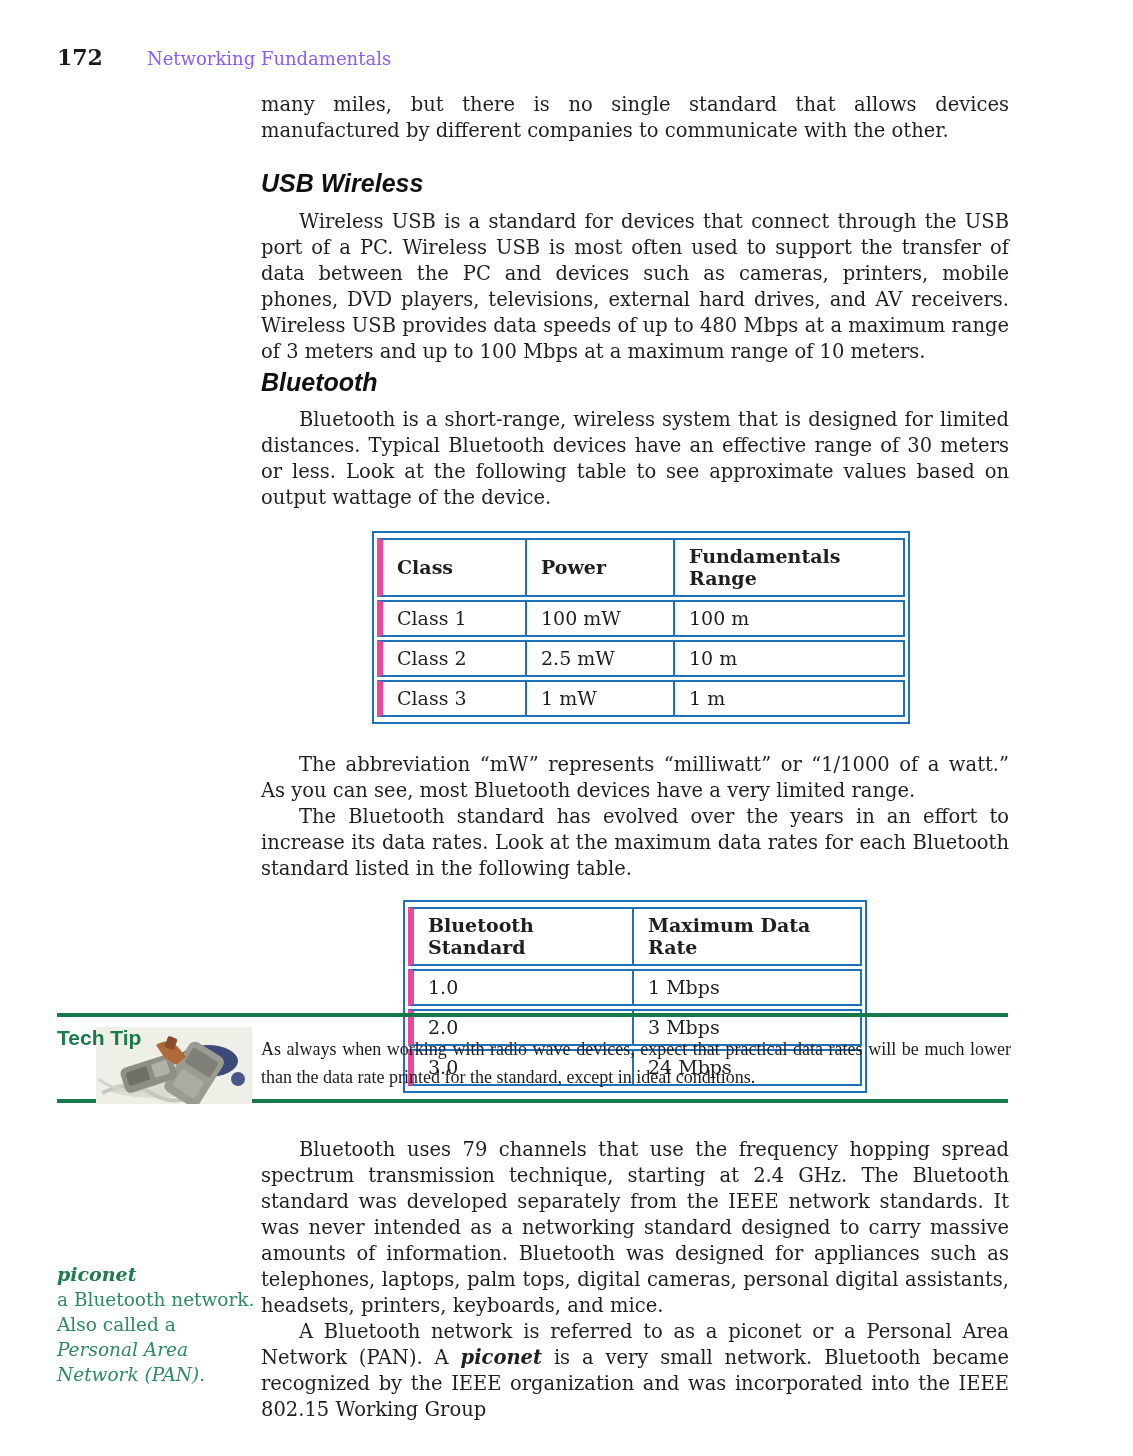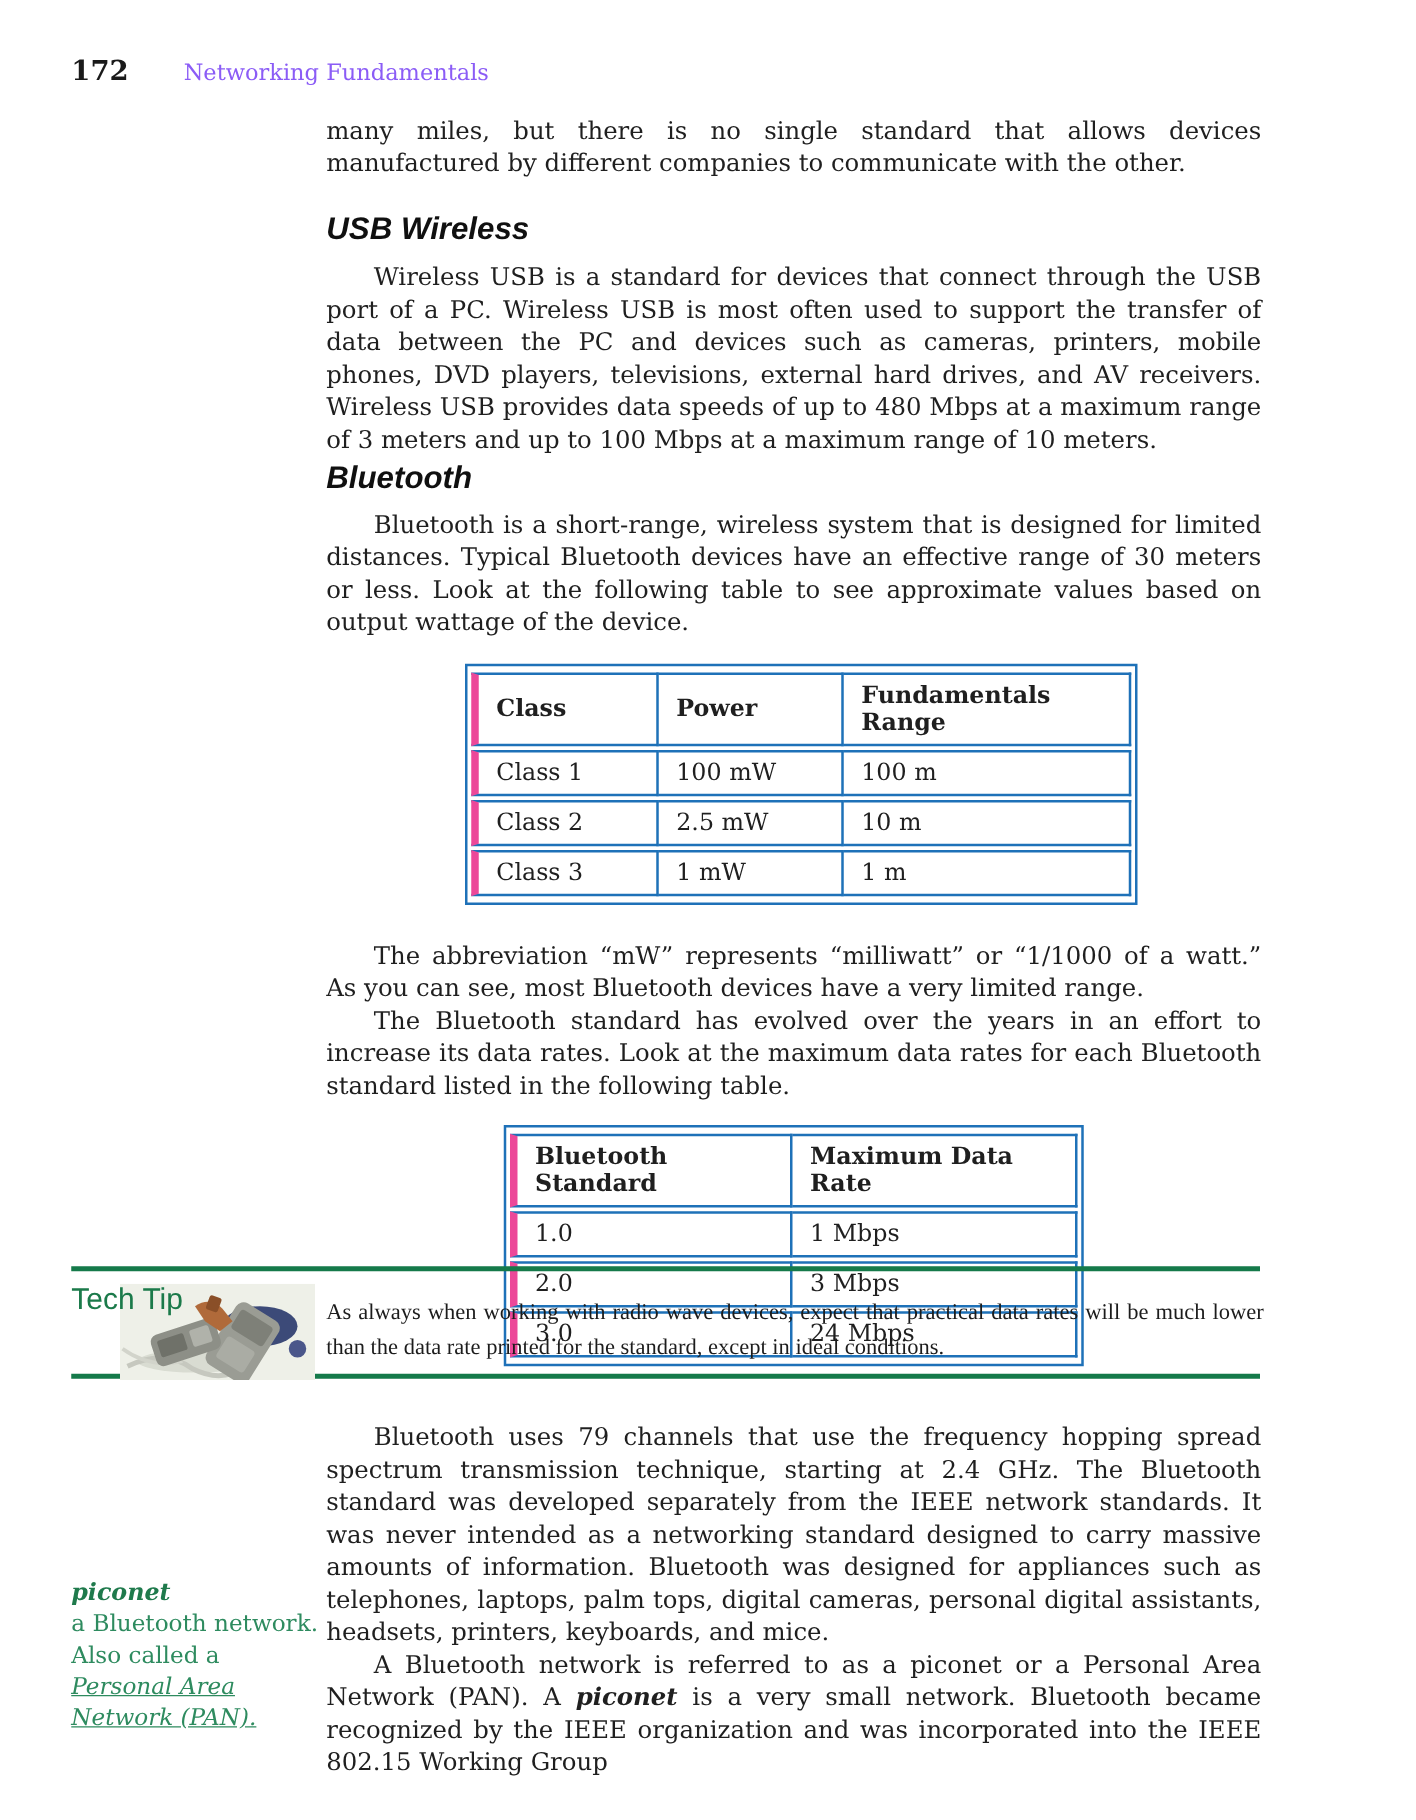--- a/index.html
+++ b/index.html
@@ -31,39 +31,39 @@
   .tblwrap th:first-child,.tblwrap td:first-child{border-left:6px solid #ec4899;}
   .tbl1{margin:20px 0 0 111px;width:528px;}
   .tbl2{margin:18px 0 0 142px;width:454px;}
   .p-mw{margin-top:28px !important;}
 
   
   .rule{position:absolute;left:57px;width:951px;height:4px;background:#157A4A;}
   .rule-top{top:1013px;}
   .rule-bottom{top:1099px;}
   .tip-label{position:absolute;left:57px;top:1026px;z-index:2;
-             font-family:"Liberation Sans",sans-serif;font-weight:normal;
-             font-size:24px;color:#1B7A4A;}
+             font-family:"Liberation Sans",sans-serif;font-weight:bold;
+             font-size:21px;color:#1B7A4A;}
   .tip-photo{position:absolute;left:96px;top:1027px;width:156px;height:77px;z-index:1;}
   .tip-text{position:absolute;left:261px;top:1035px;width:750px;
             font-family:Liberation Serif, serif;font-size:18px;
             line-height:28px;color:#1c1c1c;text-align:justify;}
 
   
   .lower{position:absolute;left:261px;top:1137px;width:748px;
          font-size:19.5px;line-height:26px;text-align:justify;}
   .lower p{margin:0;}
   .bi{font-weight:bold;font-style:italic;}
 
   
   .note{position:absolute;left:57px;top:1262px;width:205px;
         font-size:18.5px;line-height:25px;text-align:left;}
   .note-term{display:block;color:#1F7A4C;font-weight:bold;font-style:italic;font-size:19px;}
   .note-def{color:#2E8B5F;}
-  .note-def .it{font-style:italic;text-decoration:underline;}
+  .note-def .it{font-style:italic;}
 </style>
 </head>
 <body>
 
 <div class="page">
 
   <div class="running">
     <span class="pagenum">172</span>
     <span class="runhead">Networking Fundamentals</span>
   </div>

